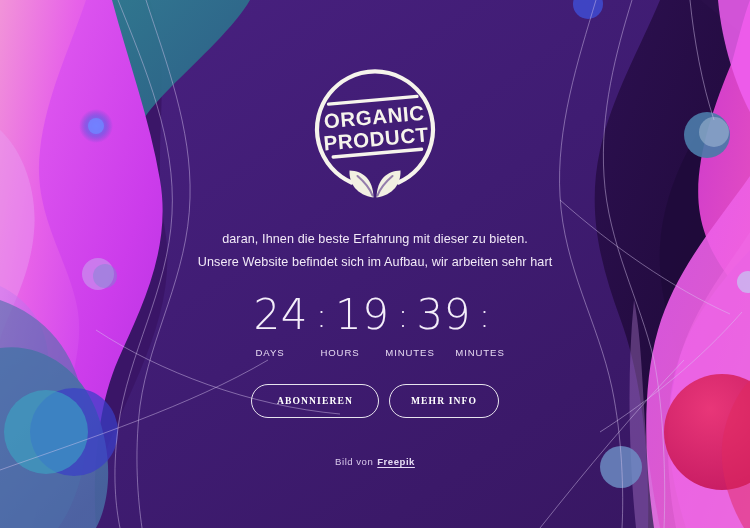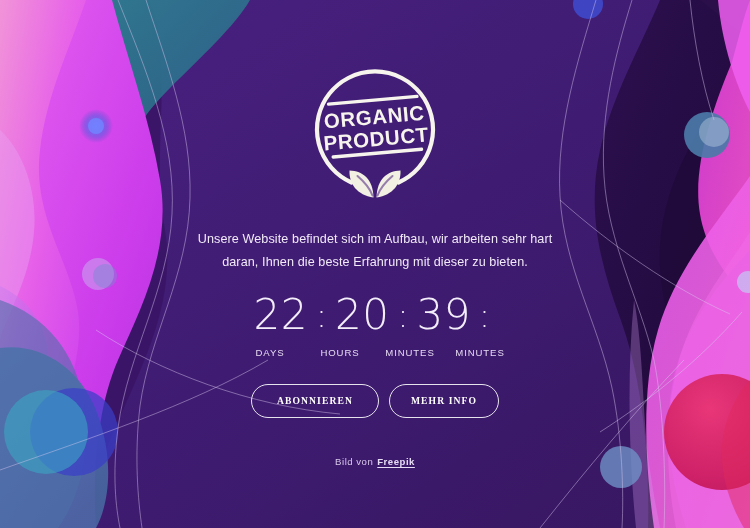--- a/index.html
+++ b/index.html
@@ -299,28 +299,28 @@
         </g>
 
         <g stroke="#4a2080" stroke-width="2.1" fill="none" stroke-linecap="round" opacity="0.55">
           <path d="M62.5 122 C 69 127.5 74.5 133.5 77.5 141.5"></path>
           <path d="M97.5 122 C 91 127.5 85.5 133.5 82.5 141.5"></path>
         </g>
       </svg>
     </div>
 
     <p class="lead">
+      <span class="lead-line">daran, Ihnen die beste Erfahrung mit dieser zu bieten.</span>
       <span class="lead-line">Unsere Website befindet sich im Aufbau, wir arbeiten sehr hart</span>
-      <span class="lead-line">daran, Ihnen die beste Erfahrung mit dieser zu bieten.</span>
     </p>
 
     <div class="countdown">
-      <span class="cd-num">22</span>
+      <span class="cd-num">24</span>
       <span class="cd-sep">:</span>
-      <span class="cd-num">20</span>
+      <span class="cd-num">19</span>
       <span class="cd-sep">:</span>
       <span class="cd-num">39</span>
       <span class="cd-sep">:</span>
     </div>
 
     <div class="cd-labels">
       <span class="cd-label">DAYS</span>
       <span class="cd-label">HOURS</span>
       <span class="cd-label">MINUTES</span>
       <span class="cd-label">MINUTES</span>

